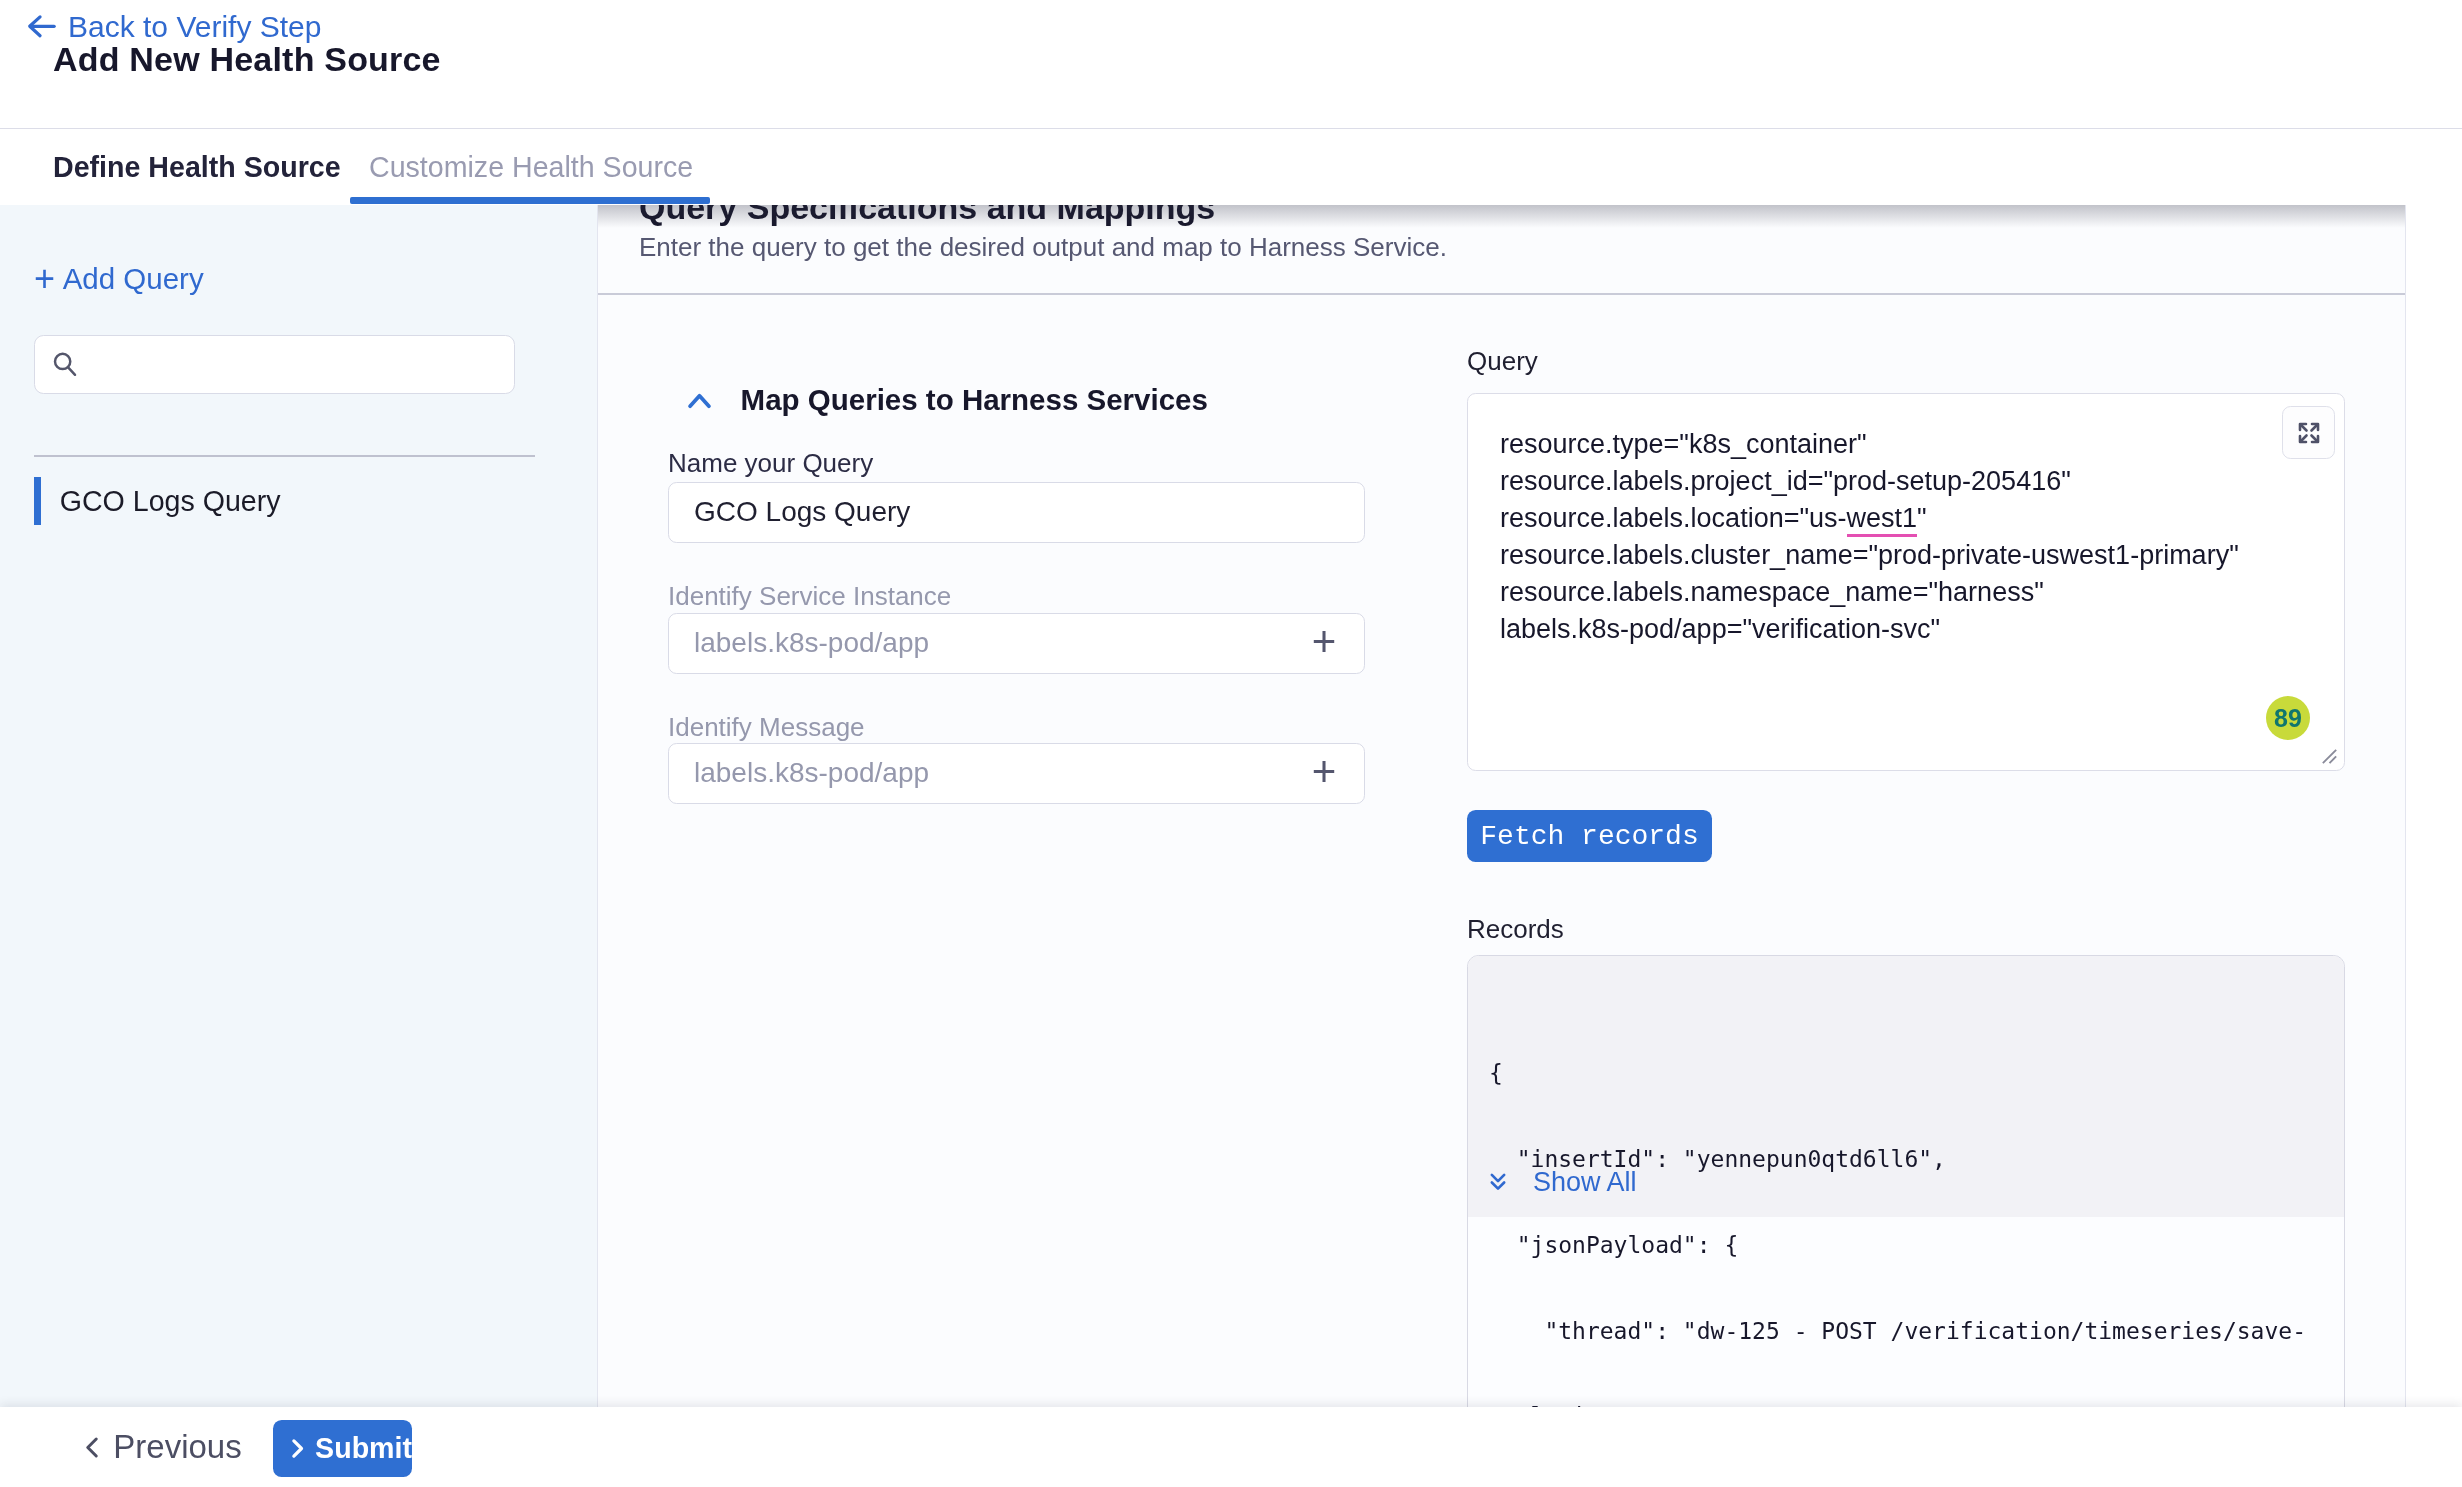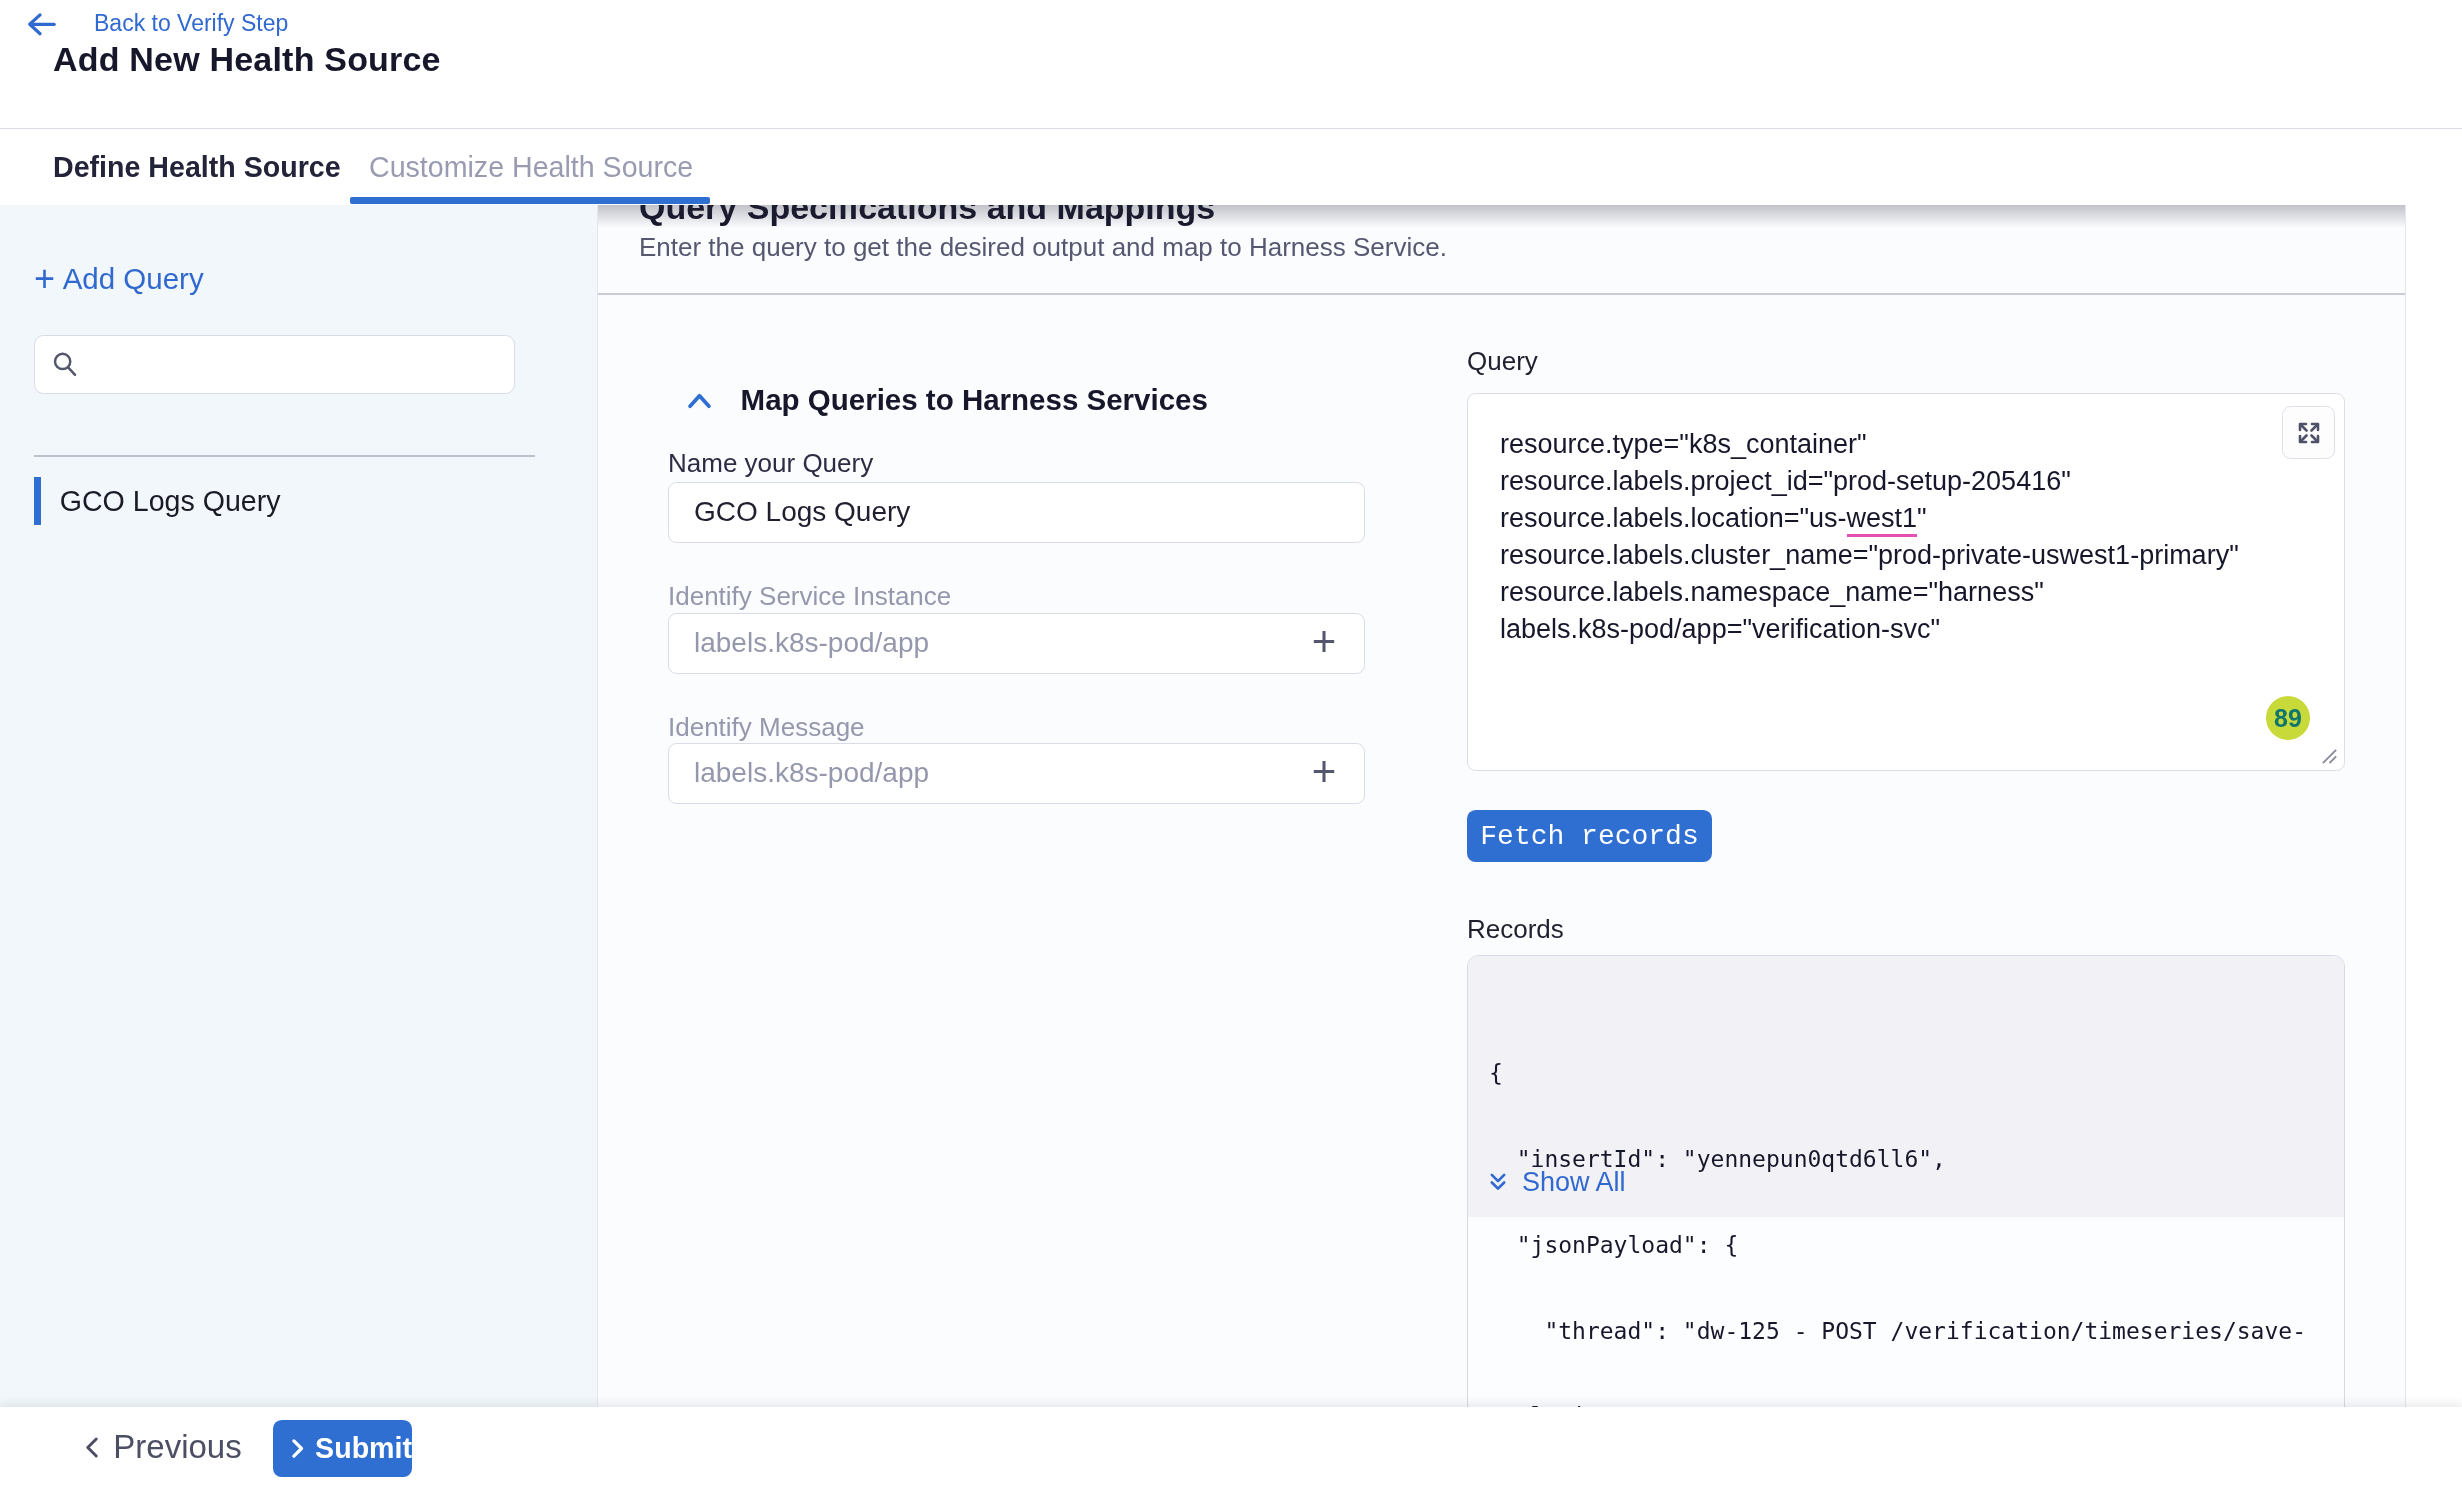--- a/index.html
+++ b/index.html
@@ -2,21 +2,21 @@
 <html style="font-size:15.2px"><head>
 <meta charset="utf-8">
 <style>
   * { margin:0; padding:0; box-sizing:border-box; }
   html,body { background:#ffffff; }
   body { font-family:"Liberation Sans", sans-serif; color:#1b1b28; }
   .app { position:relative; width:2462px; height:1487px; background:#ffffff; overflow:hidden; }
 
   
   .header { position:absolute; left:0; top:0; width:2462px; height:129px; background:#ffffff; border-bottom:1.9px solid #dcdde8; z-index:30; }
-  .back-link { position:absolute; left:25px; top:9.5px; display:flex; align-items:center; gap:37px; color:#3069cf; font-size:23px; font-weight:500; cursor:pointer; }
+  .back-link { position:absolute; left:25px; top:9.5px; display:flex; align-items:center; gap:11px; color:#3069cf; font-size:30px; font-weight:500; cursor:pointer; }
   .page-title { position:absolute; left:53px; top:40px; font-size:34px; font-weight:700; color:#17172b; letter-spacing:0.2px; }
 
   
   .tabbar { position:absolute; left:0; top:130px; width:2462px; height:74px; background:#ffffff; z-index:25; }
   .tab { position:absolute; top:0; height:74px; display:flex; align-items:center; font-size:28.6px; }
   .tab-define { left:53px; color:#23233a; font-weight:600; }
   .tab-customize { left:369px; color:#999bb1; font-weight:500; }
   .tab-indicator { position:absolute; left:350px; top:67px; width:360px; height:6.7px; background:#2e6fd1; border-radius:1.9px; }
 
   
@@ -58,21 +58,21 @@
   .score-badge { position:absolute; left:798px; top:302px; width:44px; height:44px; border-radius:50%; background:#c8da3a; display:flex; align-items:center; justify-content:center; font-size:25px; font-weight:700; color:#0f766e; }
   .resize-handle { position:absolute; right:3.8px; bottom:1.9px; cursor:nwse-resize; }
 
   .fetch-btn { position:absolute; left:869px; top:605px; width:245px; height:52px; background:#2f6fd2; border:none; border-radius:8.6px; color:#ffffff; font-size:28px; font-weight:500; font-family:Liberation Mono, monospace; cursor:pointer; }
 
   .records-label { position:absolute; left:869px; top:709px; font-size:26px; color:#1f1f30; }
   .records-panel { position:absolute; left:869px; top:750px; width:878px; height:571px; background:#fcfdff; border:1.9px solid #d8d9e4; border-radius:11.4px; overflow:hidden; }
   .record-block-1 { position:absolute; left:0; top:0; width:100%; height:261px; background:#f2f2f6; border-radius:9.5px 9.5px 0 0; }
   .mono-lines { font-family:"DejaVu Sans Mono", monospace; font-size:23px; line-height:28.6px; color:#17172b; white-space:pre; }
   .record-1-lines { position:absolute; left:21px; top:46px; }
-  .show-all { position:absolute; left:21px; top:211px; display:flex; align-items:center; gap:15px; color:#3069cf; font-size:27px; font-weight:500; cursor:pointer; }
+  .show-all { position:absolute; left:21px; top:211px; display:flex; align-items:center; gap:26px; color:#3069cf; font-size:27px; font-weight:500; cursor:pointer; }
 
   
   .footer { position:absolute; left:0; top:1407px; width:2462px; height:80px; background:#ffffff; box-shadow:0 -2.9px 9.5px rgba(30,30,60,0.10); z-index:40; }
   .prev-btn { position:absolute; left:84px; top:15.2px; height:50px; display:flex; align-items:center; gap:13.3px; color:#4c4e63; font-size:33px; font-weight:500; cursor:pointer; }
   .submit-btn { position:absolute; left:273px; top:13.3px; width:139px; height:57px; background:#2f6fd2; border:none; border-radius:8.6px; color:#ffffff; font-size:28.6px; font-weight:600; font-family:"Liberation Sans",sans-serif; display:flex; align-items:center; justify-content:flex-end; gap:9.5px; cursor:pointer; }
 </style>
 </head>
 <body>
 
 <div class="app">

